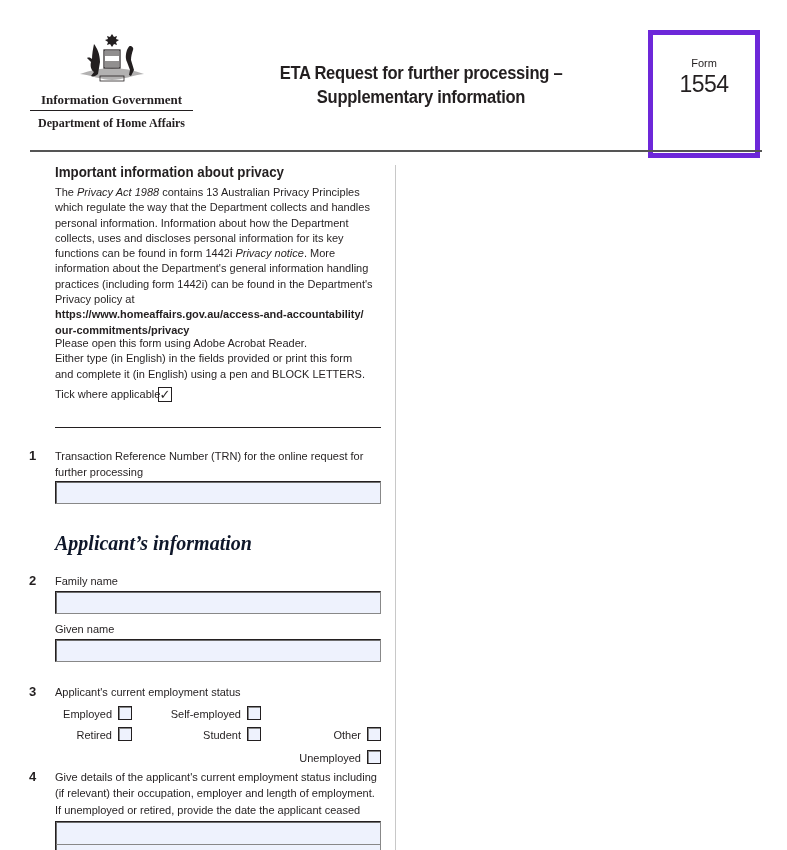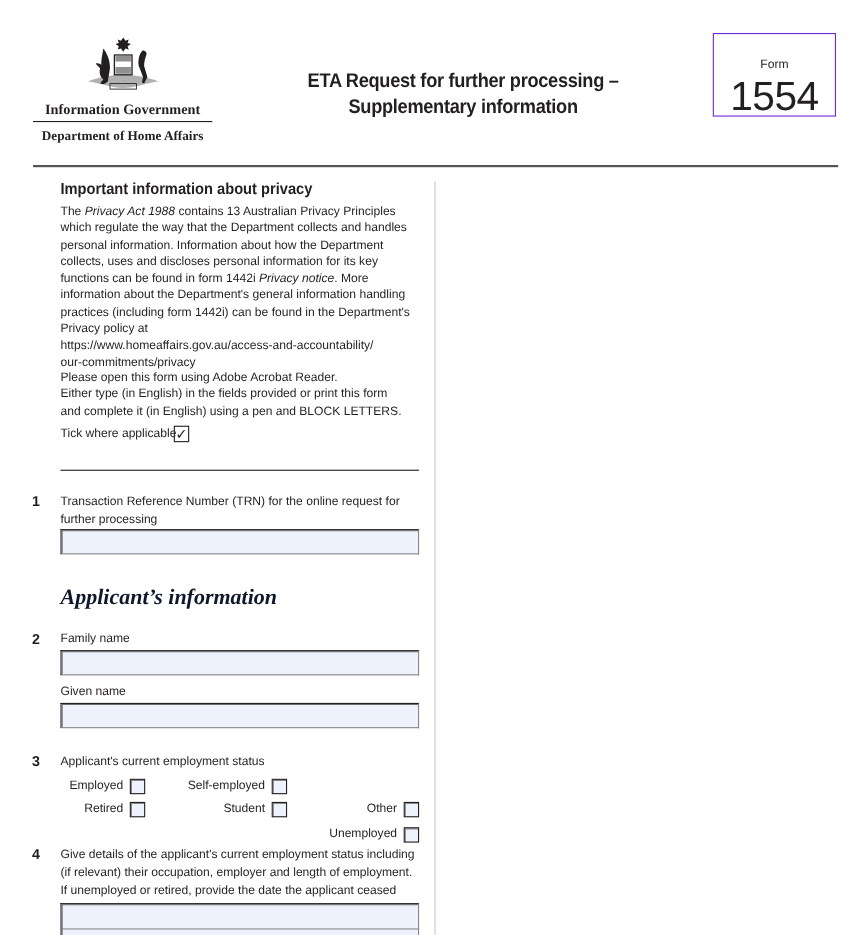--- a/index.html
+++ b/index.html
@@ -9,48 +9,48 @@
 
   
   .crest { left:72px; top:32px; width:80px; height:58px; }
   .gov-name { left:30px; top:92px; width:163px; text-align:center;
               font-family:"Liberation Serif", serif; font-weight:bold; font-size:13px; }
   .gov-rule { left:30px; top:110px; width:163px; height:1px; background:#231f20; }
   .dept-name { left:30px; top:116px; width:163px; text-align:center;
                font-family:"Liberation Serif", serif; font-weight:bold; font-size:12px; }
   .title { left:240px; top:61px; width:362px; text-align:center;
            font-weight:bold; font-size:18px; line-height:24px; letter-spacing:-0.3px; transform:scaleX(0.92); }
-  .form-box { left:648px; top:30px; width:112px; height:76px; border:1px solid #6d28d9; box-sizing:border-box; }
+  .form-box { left:648px; top:30px; width:112px; height:128px; border:5px solid #6d28d9; box-sizing:border-box; }
   .form-label { position:absolute; left:0; right:0; top:22px; text-align:center; font-size:11px; }
-  .form-number { position:absolute; left:0; right:0; top:36px; text-align:center; font-size:37px; letter-spacing:-0.5px; }
+  .form-number { position:absolute; left:0; right:0; top:36px; text-align:center; font-size:23px; letter-spacing:-0.5px; }
   .header-rule { left:30px; top:150px; width:732px; height:2px; background:#555; }
 
   .vdivider { left:395px; top:165px; width:1px; height:685px; background:#c8c8c8; }
 
   
   .h-privacy { left:55px; top:164px; font-weight:bold; font-size:14.5px; transform-origin:left; transform:scaleX(0.92); }
   .para { left:55px; width:330px; font-size:11px; line-height:15.3px; transform-origin:left top; }
-  .para b { font-weight:normal; }
+  .para b { font-weight:bold; }
   .tick-label { left:55px; top:388px; font-size:11px; }
   .tick-box { left:158px; top:387px; width:14px; height:15px; border:1px solid #231f20; box-sizing:border-box;
               font-size:13px; line-height:13px; text-align:center; }
   .section-rule { left:55px; top:427px; width:326px; height:1px; background:#231f20; }
 
   .qnum { left:29px; font-weight:bold; font-size:13px; }
   .qlabel { left:55px; width:330px; font-size:11px; line-height:15.5px; }
   .field { left:55px; width:326px; height:23px; box-sizing:border-box;
            background:#eef2fd; border:1px solid #231f20; border-right-color:#888; border-bottom-color:#888;
            box-shadow: inset 1px 1px 0 #6e6e6e; }
   .field input { width:100%; height:100%; border:0; background:transparent; outline:none; box-sizing:border-box;
                  padding:2px 4px; font-family:"Liberation Sans", sans-serif; font-size:12px; }
   .sec-heading { left:55px; top:532px; font-family:"Liberation Serif", serif; font-style:italic; font-weight:bold;
                  font-size:20px; color:#0f172a; }
 
   .cb-row { left:55px; width:326px; height:16px; }
-  .cb { position:absolute; top:0; height:16px; font-size:11px; line-height:16px; display:flex; align-items:flex-end; justify-content:flex-end; }
+  .cb { position:absolute; top:0; height:16px; font-size:11px; line-height:16px; display:flex; align-items:flex-start; justify-content:flex-end; }
   .cb .box { width:14px; height:14px; margin-left:6px; border:1px solid #231f20; background:#eef2fd; box-sizing:border-box;
              box-shadow: inset 1px 1px 0 #888; }
 </style>
 </head>
 <body>
 
 <svg class="abs crest" viewBox="0 0 80 58">
   <g fill="#231f20">
     <path d="M40 2 l2 3 3-1-1 3 3 1-3 2 1 3-3-1-2 3-2-3-3 1 1-3-3-2 3-1-1-3 3 1z"></path>
     <path d="M22 12 c3 4 6 10 6 18 l-2 12 c-2 2-5 3-7 2 l3-4 c-3-2-4-6-3-10 l-4-4 c2-1 4 0 5 1 c0-5 1-10 2-15z"></path>

